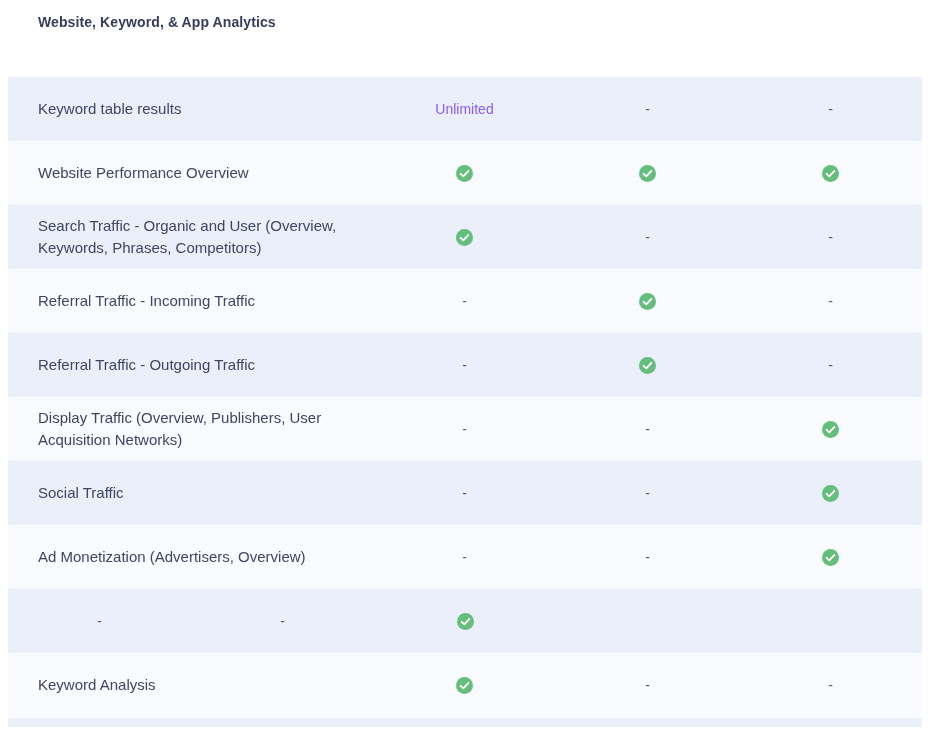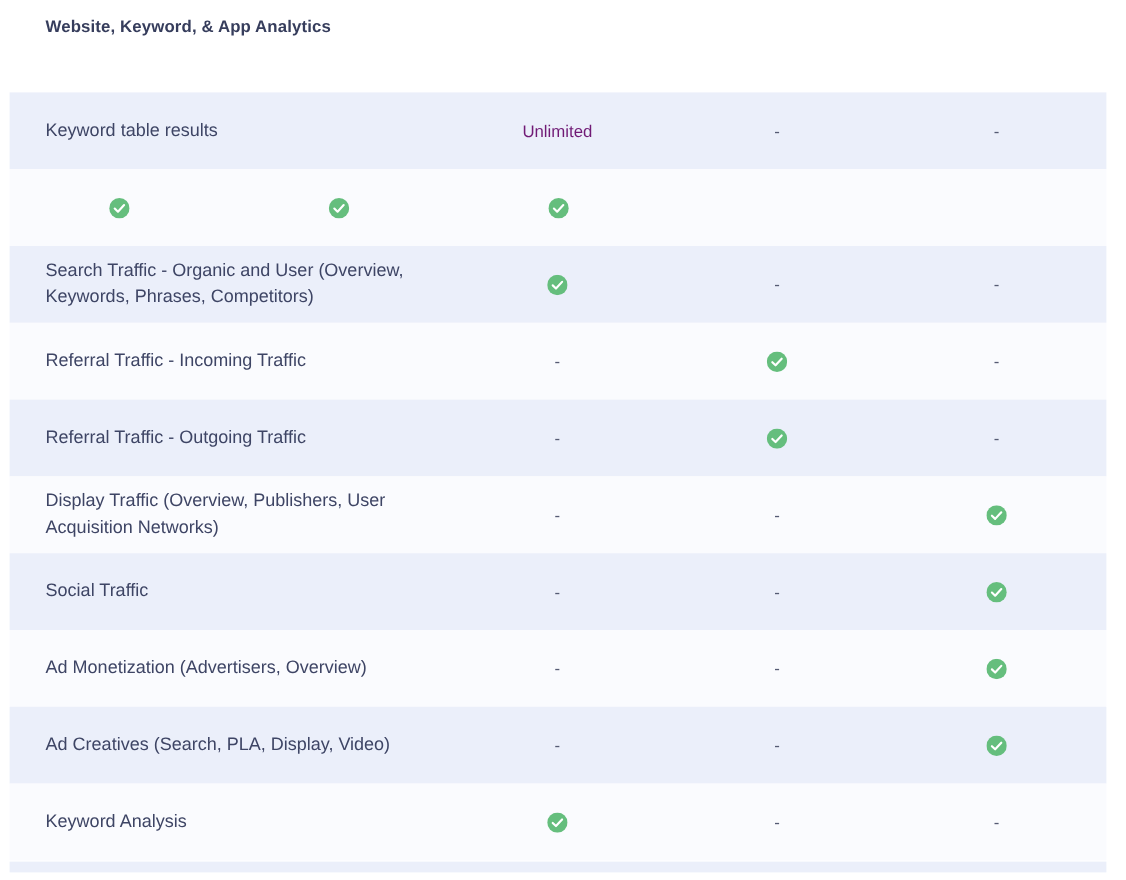--- a/index.html
+++ b/index.html
@@ -44,21 +44,21 @@
     display: flex;
     align-items: center;
     justify-content: center;
   }
   .dash {
     font-size: 14px;
     color: #555b73;
   }
   .cell-text {
     font-size: 14px;
-    color: #701a75;
+    color: #8b5cf6;
     text-align: center;
   }
   .check-icon { display: block; }
   .partial-row {
     height: 9px;
     background: #ebeffa;
     margin-top: 1px;
   }
 </style>
 </head>
@@ -75,20 +75,21 @@
           <span class="cell-text">Unlimited</span>
         </div>
         <div class="value-cell">
           <span class="dash">-</span>
         </div>
         <div class="value-cell">
           <span class="dash">-</span>
         </div>
       </div>
       <div class="row base">
+        <div class="label-cell">Website Performance Overview</div>
         <div class="value-cell">
           <svg width="17" height="17" viewBox="0 0 17 17" class="check-icon">
             <circle cx="8.5" cy="8.5" r="8.5" fill="#65be7d"></circle>
             <path d="M4.6 8.8 L7.3 11.4 L12.4 5.9" stroke="#ffffff" stroke-width="1.8" fill="none" stroke-linecap="round" stroke-linejoin="round"></path>
           </svg>
         </div>
         <div class="value-cell">
           <svg width="17" height="17" viewBox="0 0 17 17" class="check-icon">
             <circle cx="8.5" cy="8.5" r="8.5" fill="#65be7d"></circle>
             <path d="M4.6 8.8 L7.3 11.4 L12.4 5.9" stroke="#ffffff" stroke-width="1.8" fill="none" stroke-linecap="round" stroke-linejoin="round"></path>
@@ -185,21 +186,20 @@
           <span class="dash">-</span>
         </div>
         <div class="value-cell">
           <svg width="17" height="17" viewBox="0 0 17 17" class="check-icon">
             <circle cx="8.5" cy="8.5" r="8.5" fill="#65be7d"></circle>
             <path d="M4.6 8.8 L7.3 11.4 L12.4 5.9" stroke="#ffffff" stroke-width="1.8" fill="none" stroke-linecap="round" stroke-linejoin="round"></path>
           </svg>
         </div>
       </div>
       <div class="row alt">
-        <div class="label-cell">Ad Creatives (Search, PLA, Display, Video)</div>
         <div class="value-cell">
           <span class="dash">-</span>
         </div>
         <div class="value-cell">
           <span class="dash">-</span>
         </div>
         <div class="value-cell">
           <svg width="17" height="17" viewBox="0 0 17 17" class="check-icon">
             <circle cx="8.5" cy="8.5" r="8.5" fill="#65be7d"></circle>
             <path d="M4.6 8.8 L7.3 11.4 L12.4 5.9" stroke="#ffffff" stroke-width="1.8" fill="none" stroke-linecap="round" stroke-linejoin="round"></path>

